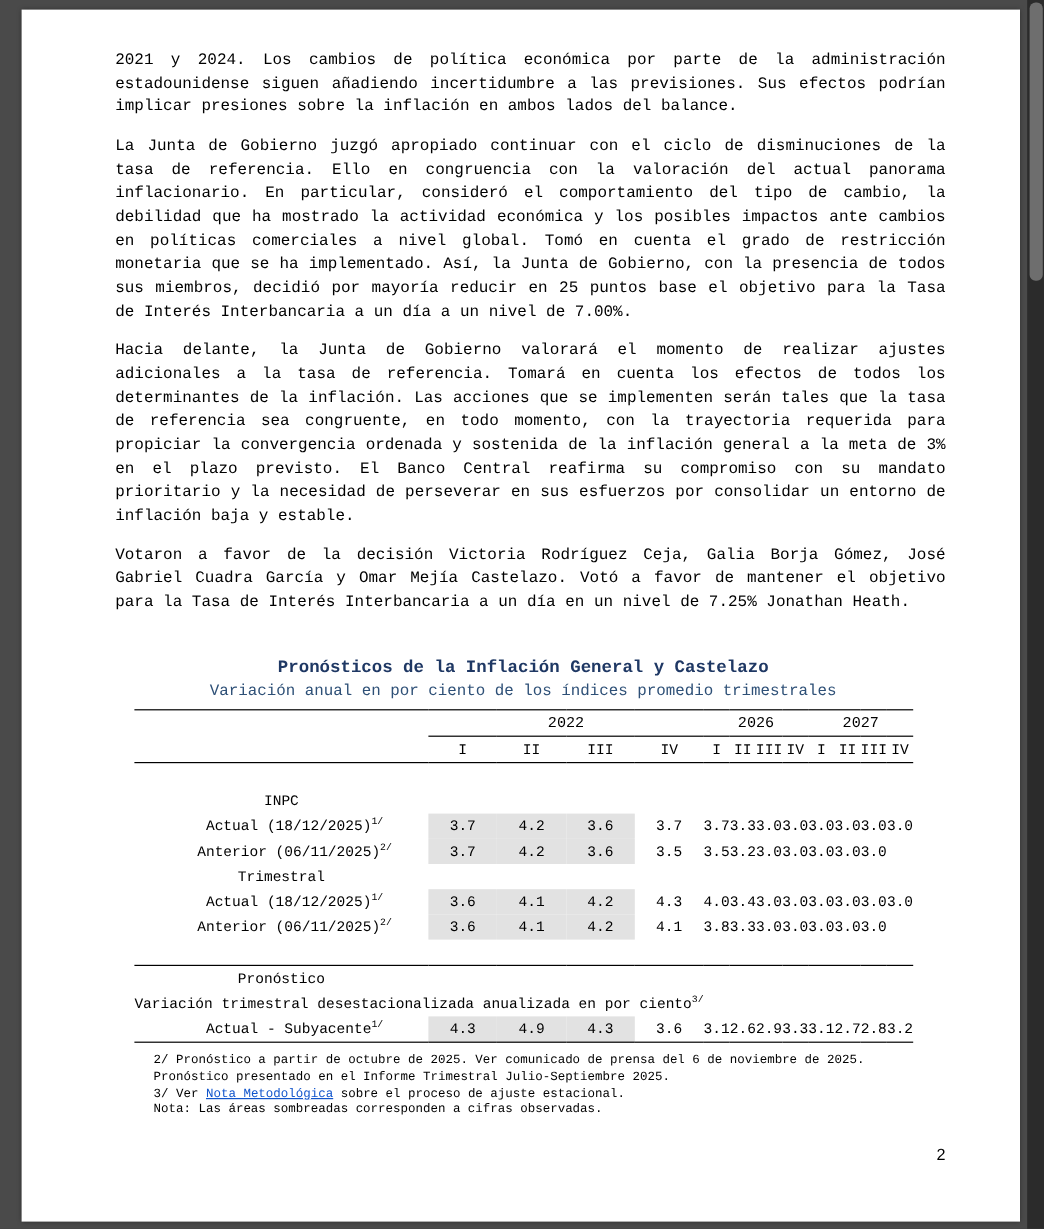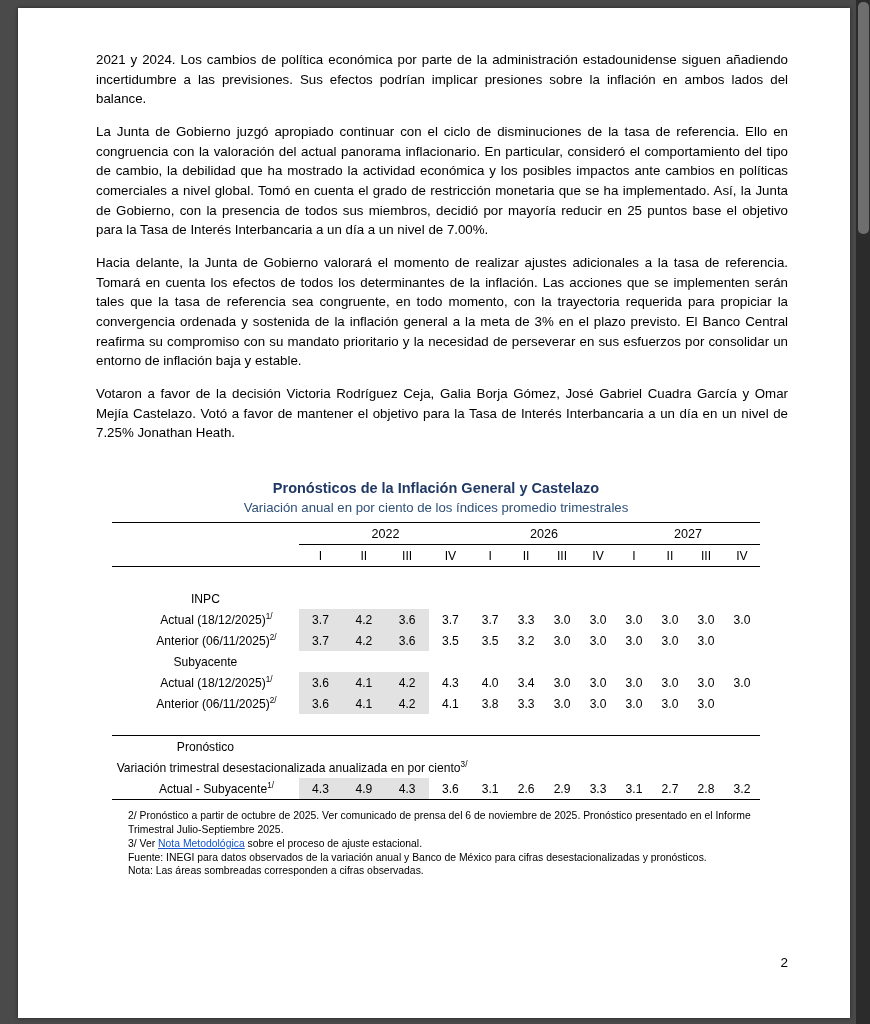--- a/index.html
+++ b/index.html
@@ -23,21 +23,22 @@
     position: absolute;
     left: 18px;
     top: 8px;
     width: 832px;
     height: 1010px;
     background: #ffffff;
     box-shadow: 0 0 4px rgba(0,0,0,0.5);
     overflow: hidden;
   }
   .content {
-    padding: 42px 62px 0 78px;
+    padding: 32px 62px 0 78px;
+    font-family: Liberation Mono, monospace;
   }
   p.para {
     font-size: 13.3px;
     line-height: 1.48;
     color: #000;
     text-align: justify;
     margin: 0 0 13px 0;
   }
   
   .tbl-block {
@@ -208,21 +209,21 @@
               <td>3.2</td>
               <td>3.0</td>
               <td>3.0</td>
               <td>3.0</td>
               <td>3.0</td>
               <td>3.0</td>
               <td></td>
             </tr>
 
             <tr>
-              <td class="lbl bold">Subyacente</td>
+              <td class="lbl bold">Trimestral</td>
               <td colspan="12"></td>
             </tr>
             <tr>
               <td class="lbl indent"><span>Actual (18/12/2025)</span><sup>1/</sup></td>
               <td class="shaded bold">3.6</td>
               <td class="shaded bold">4.1</td>
               <td class="shaded bold">4.2</td>
               <td class="bold">4.3</td>
               <td class="bold">4.0</td>
               <td class="bold">3.4</td>
@@ -275,21 +276,20 @@
               <td>2.7</td>
               <td>2.8</td>
               <td>3.2</td>
             </tr>
           </tbody>
         </table>
 
         <div class="notes">
           <div>2/ Pronóstico a partir de octubre de 2025. Ver comunicado de prensa del 6 de noviembre de 2025. Pronóstico presentado en el Informe Trimestral Julio-Septiembre 2025.</div>
           <div>3/ Ver <a href="#">Nota Metodológica</a> sobre el proceso de ajuste estacional.</div>
-          <div>Fuente: INEGI para datos observados de la variación anual y Banco de México para cifras desestacionalizadas y pronósticos.</div>
           <div>Nota: Las áreas sombreadas corresponden a cifras observadas.</div>
         </div>
       </div>
 
     </div>
     <div class="pageno">2</div>
   </div>
 
   <div class="scrollbar">
     <div class="scrollthumb"></div>

